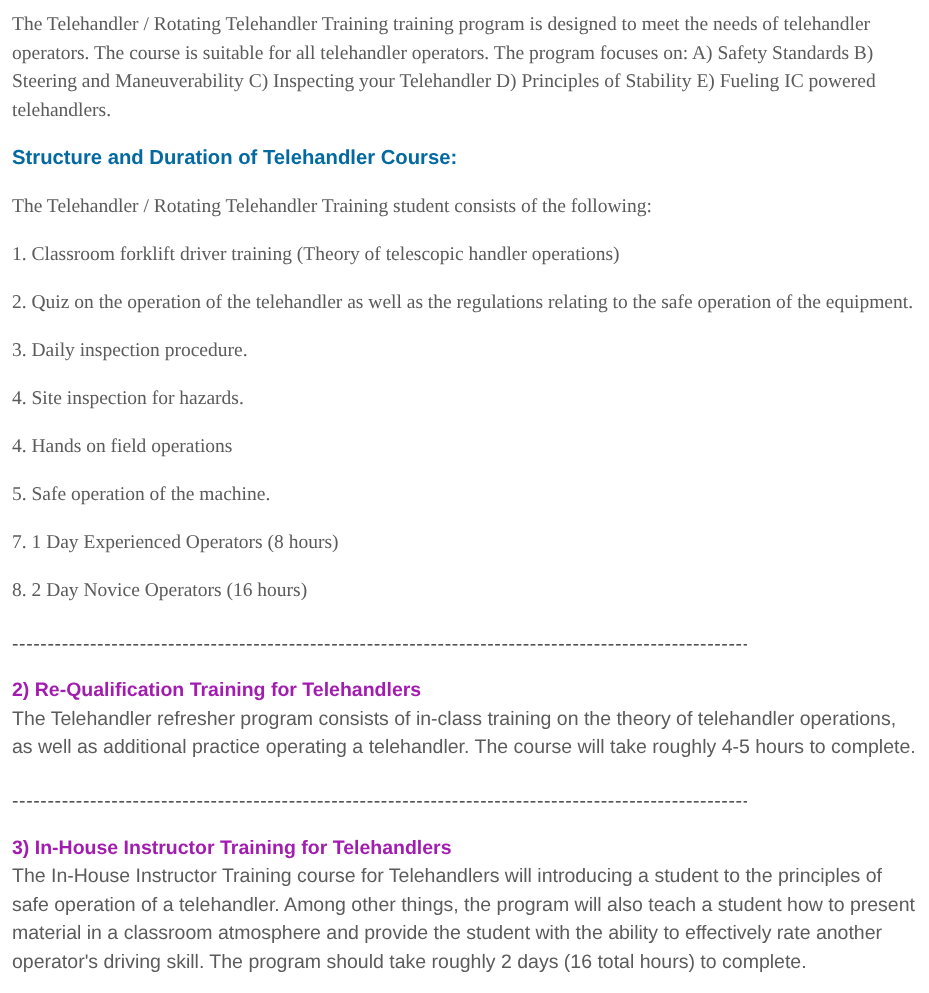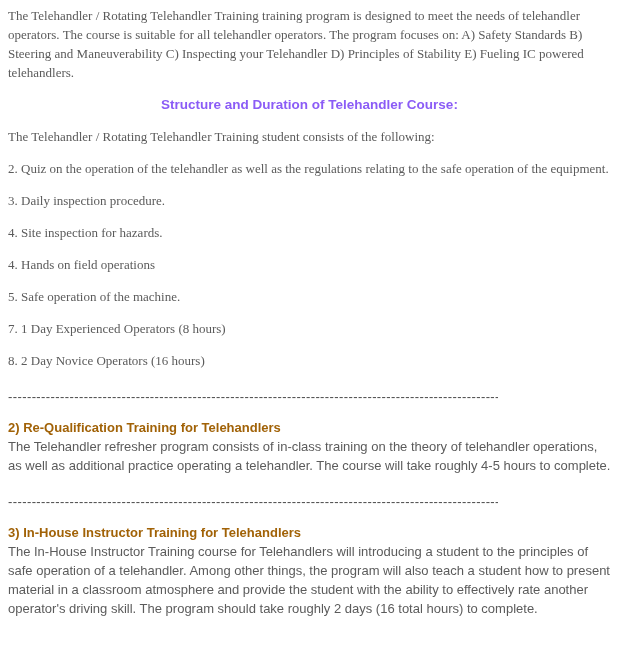--- a/index.html
+++ b/index.html
@@ -18,28 +18,27 @@
   }
   .article {
     padding: 6px 8px 10px 8px;
   }
   p.para {
     margin: 0 0 13px 0;
     font-family: Liberation Serif, serif;
   }
   .section-heading {
     font-weight: bold;
-    color: #8b5cf6;
+    color: #0369a1;
     margin: 0 0 13px 0;
     font-size: 13.5px;
-    text-align: center;
   }
   .sub-heading {
     font-weight: bold;
-    color: #a16207;
+    color: #a21caf;
   }
   .section-block {
     margin: 0 0 13px 0;
   }
   .divider {
     margin: 17px 0 12px 0;
     max-width: 490px;
     white-space: nowrap;
     overflow: hidden;
     color: #4a4a4a;
@@ -50,20 +49,21 @@
 <body>
 
 <div class="article">
 
   <p class="para">The Telehandler / Rotating Telehandler Training training program is designed to meet the needs of telehandler operators. The course is suitable for all telehandler operators. The program focuses on: A) Safety Standards B) Steering and Maneuverability C) Inspecting your Telehandler D) Principles of Stability E) Fueling IC powered telehandlers.</p>
 
   <p class="section-heading">Structure and Duration of Telehandler Course:</p>
 
   <p class="para">The Telehandler / Rotating Telehandler Training student consists of the following:</p>
 
+  <p class="para">1. Classroom forklift driver training (Theory of telescopic handler operations)</p>
   <p class="para">2. Quiz on the operation of the telehandler as well as the regulations relating to the safe operation of the equipment.</p>
   <p class="para">3. Daily inspection procedure.</p>
   <p class="para">4. Site inspection for hazards.</p>
   <p class="para">4. Hands on field operations</p>
   <p class="para">5. Safe operation of the machine.</p>
   <p class="para">7. 1 Day Experienced Operators (8 hours)</p>
   <p class="para">8. 2 Day Novice Operators (16 hours)</p>
 
   <p class="divider">--------------------------------------------------------------------------------------------------------------</p>
 

